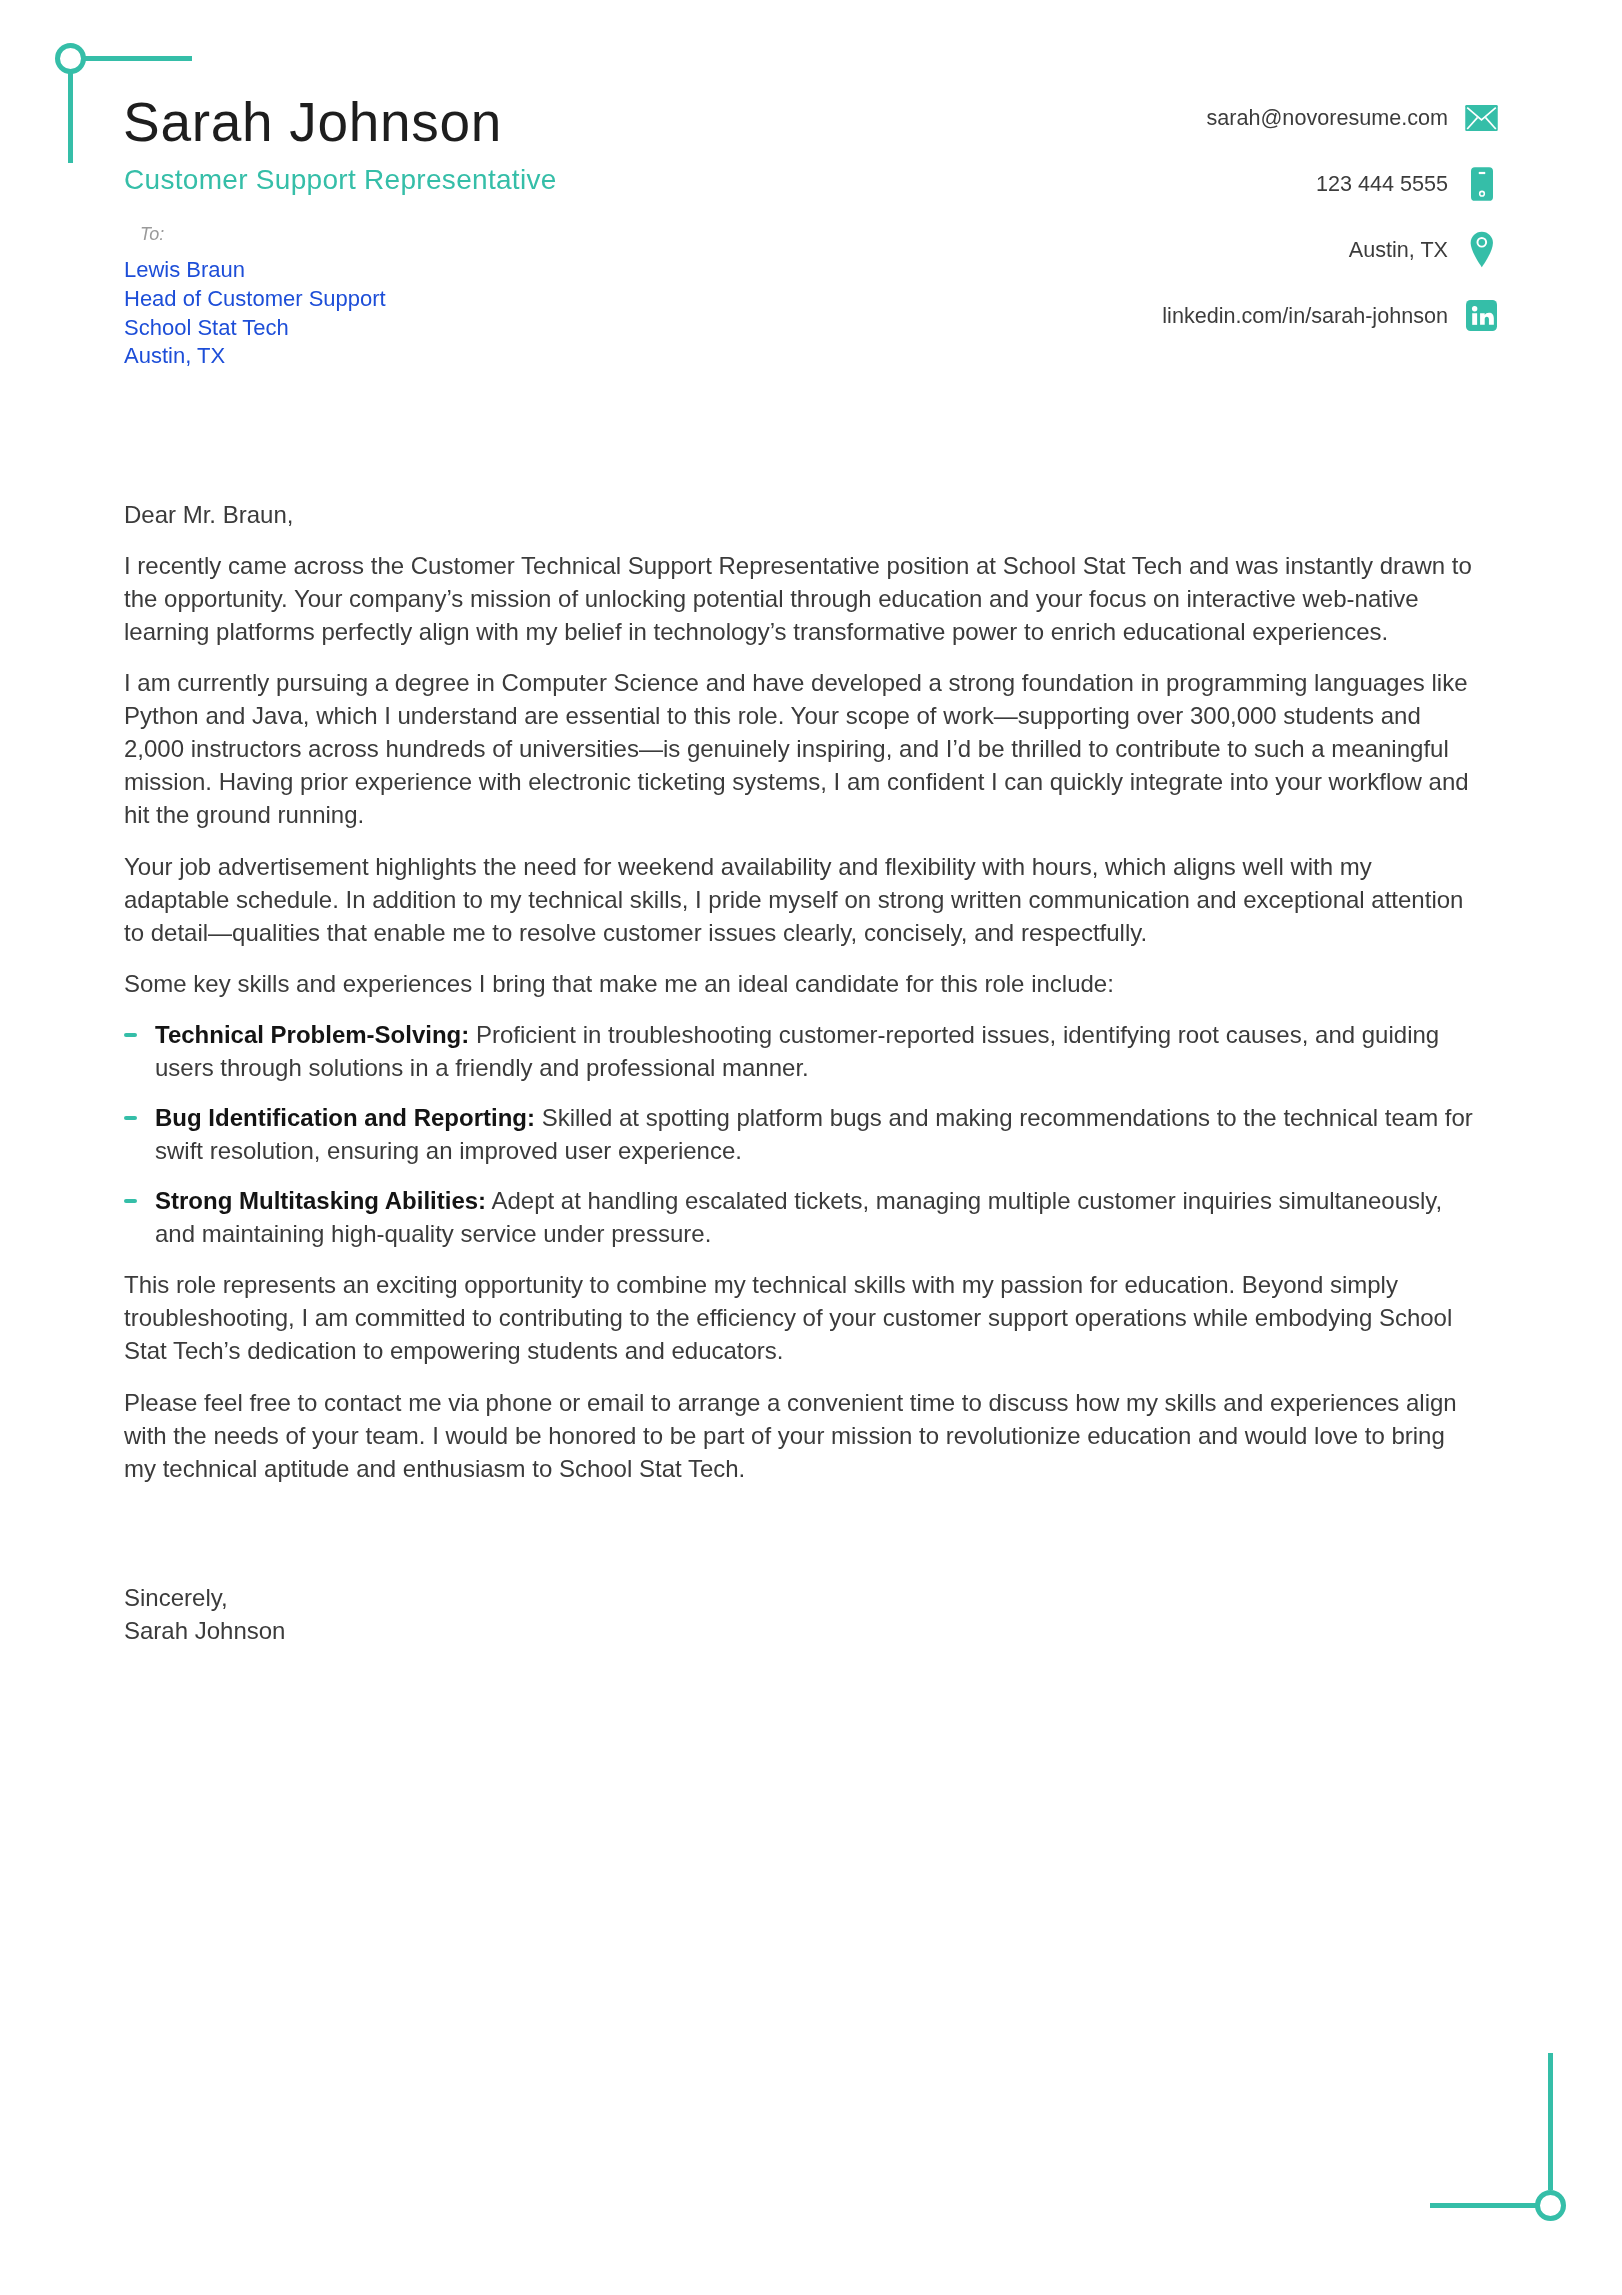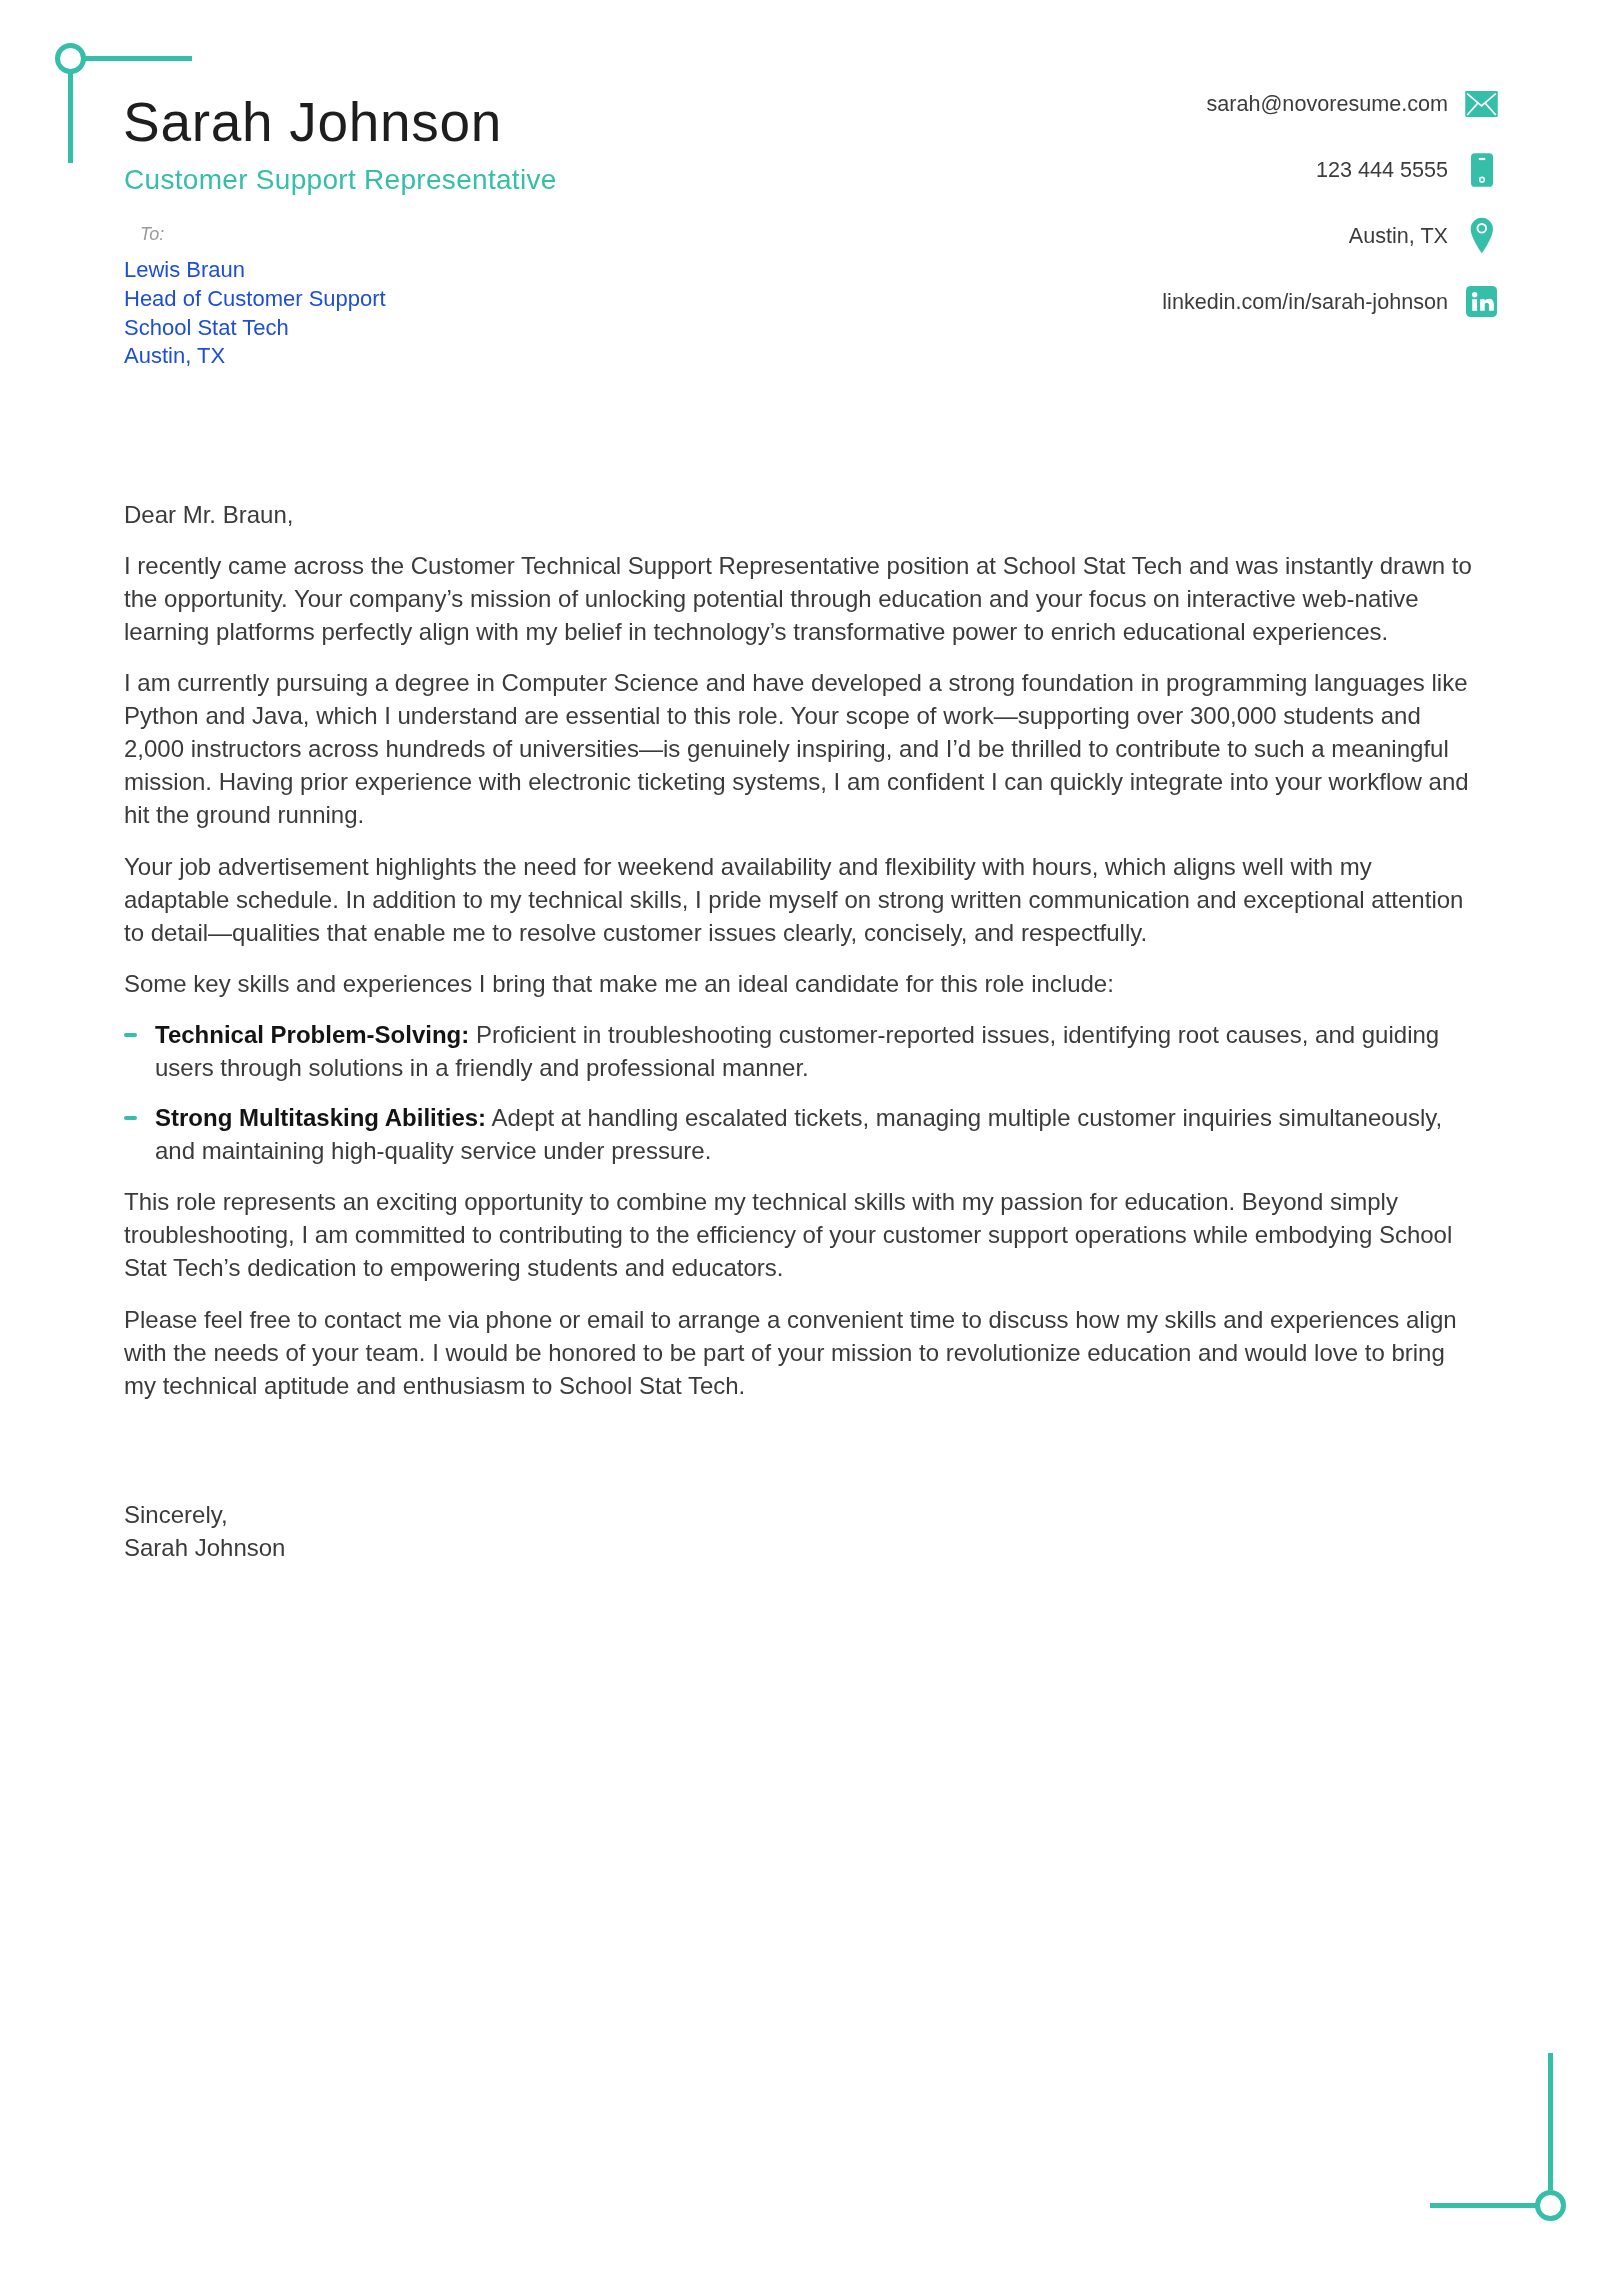--- a/index.html
+++ b/index.html
@@ -29,21 +29,21 @@
     font-size:55px;line-height:1.1;font-weight:400;
     color:#1e1e1e;letter-spacing:0.7px;white-space:nowrap;
   }
   .job-title{
     position:absolute;left:124px;top:165px;
     font-size:28px;line-height:1.1;font-weight:400;
     color:#35BEA8;letter-spacing:0.3px;white-space:nowrap;
   }
   
   .contact{
-    position:absolute;top:87px;right:124px;
+    position:absolute;top:101px;right:124px;
     display:flex;flex-direction:column;align-items:flex-end;
   }
   .contact-row{
     display:flex;align-items:center;justify-content:flex-end;
     height:33px;margin-bottom:33px;
   }
   .contact-row .value{
     font-size:21.6px;color:#3c3c3c;margin-right:17px;white-space:nowrap;
   }
   .icon-box{width:33px;height:33px;display:flex;align-items:center;justify-content:center;}
@@ -150,20 +150,23 @@
     <p>I am currently pursuing a degree in Computer Science and have developed a strong foundation in programming languages like Python and Java, which I understand are essential to this role. Your scope of work—supporting over 300,000 students and 2,000 instructors across hundreds of universities—is genuinely inspiring, and I’d be thrilled to contribute to such a meaningful mission. Having prior experience with electronic ticketing systems, I am confident I can quickly integrate into your workflow and hit the ground running.</p>
     <p>Your job advertisement highlights the need for weekend availability and flexibility with hours, which aligns well with my adaptable schedule. In addition to my technical skills, I pride myself on strong written communication and exceptional attention to detail—qualities that enable me to resolve customer issues clearly, concisely, and respectfully.</p>
 
     <p class="skills-intro">Some key skills and experiences I bring that make me an ideal candidate for this role include:</p>
 
     <ul class="skills">
       <li>
         <span class="bullet-dash"></span><b>Technical Problem-Solving:</b><span class="bullet-text"> Proficient in troubleshooting customer-reported issues, identifying root causes, and guiding users through solutions in a friendly and professional manner.</span>
       </li>
       <li>
+        <span class="bullet-dash"></span><b>Bug Identification and Reporting:</b><span class="bullet-text"> Skilled at spotting platform bugs and making recommendations to the technical team for swift resolution, ensuring an improved user experience.</span>
+      </li>
+      <li>
         <span class="bullet-dash"></span><b>Strong Multitasking Abilities:</b><span class="bullet-text"> Adept at handling escalated tickets, managing multiple customer inquiries simultaneously, and maintaining high-quality service under pressure.</span>
       </li>
     </ul>
 
     <p>This role represents an exciting opportunity to combine my technical skills with my passion for education. Beyond simply troubleshooting, I am committed to contributing to the efficiency of your customer support operations while embodying School Stat Tech’s dedication to empowering students and educators.</p>
     <p>Please feel free to contact me via phone or email to arrange a convenient time to discuss how my skills and experiences align with the needs of your team. I would be honored to be part of your mission to revolutionize education and would love to bring my technical aptitude and enthusiasm to School Stat Tech.</p>
 
     <div class="signoff-block">
       <div>Sincerely,</div>
       <div>Sarah Johnson</div>

